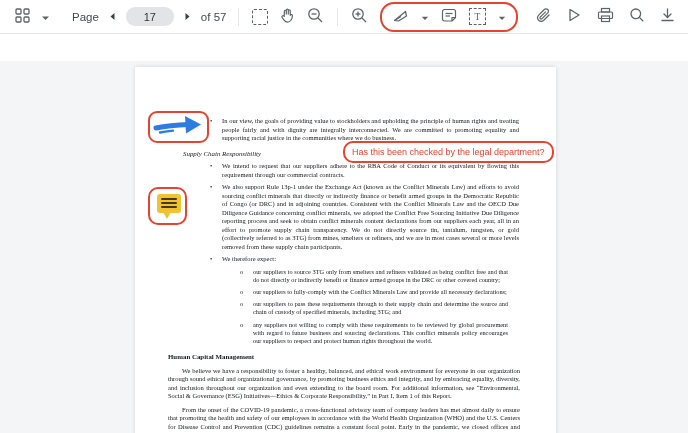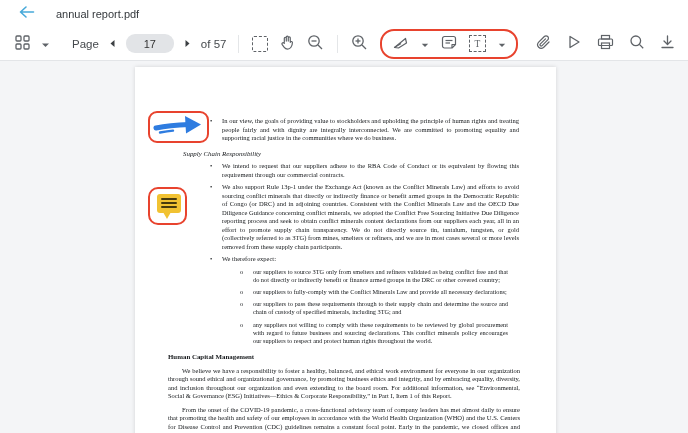--- a/index.html
+++ b/index.html
@@ -56,30 +56,20 @@
            border-radius:3px;box-sizing:border-box;padding-top:4px;}
   .note-ic .ln{height:2px;background:#473a0d;margin:0 4px 2px;border-radius:1px;}
   .note-ic::after{content:'';position:absolute;left:6px;top:18px;width:0;height:0;
            border-left:4px solid transparent;border-right:4px solid transparent;border-top:7px solid #f1c232;}
 </style>
 </head>
 <body>
 
 <div class="app">
 
-  <div class="titlebar">
-    <button class="back-btn">
-      <span>
-        <svg width="17" height="14" viewBox="0 0 17 14">
-            <path d="M8 2 L2.5 7 L8 12 M2.5 7 H15.5" fill="none" stroke="#47a9d9" stroke-width="1.6" stroke-linecap="round" stroke-linejoin="round"></path>
-          </svg>
-      </span>
-    </button>
-    <span class="doc-title">annual report.pdf</span>
-  </div>
 
   <div class="toolbar">
     <div class="tb-left">
       <button class="tbtn">
         <span>
           <svg width="15" height="15" viewBox="0 0 15 15">
               <g fill="none" stroke="#5f6368" stroke-width="1.3">
                 <rect x="1" y="1" width="5" height="5" rx="1"></rect>
                 <rect x="9" y="1" width="5" height="5" rx="1"></rect>
                 <rect x="1" y="9" width="5" height="5" rx="1"></rect>
@@ -275,20 +265,23 @@
       <div class="ann arrow-box">
         <span>
           <svg width="53" height="26" viewBox="0 0 53 26">
             <path d="M4 16 C15 13.8 26 13 37 12.6" fill="none" stroke="#2e7ce0" stroke-width="5" stroke-linecap="round"></path>
             <path d="M33 4 L49 12.5 L34 21.5 Z" fill="#2e7ce0"></path>
             <path d="M8 20.5 C13 19.6 17 19 21 18.6" fill="none" stroke="#2e7ce0" stroke-width="2.4" stroke-linecap="round"></path>
           </svg>
         </span>
       </div>
 
+      <div class="ann callout">
+        <span>Has this been checked by the legal department?</span>
+      </div>
 
       <div class="ann note-box">
         <div class="note-ic">
           <div class="ln"></div>
           <div class="ln"></div>
           <div class="ln"></div>
         </div>
       </div>
 
     </div>

